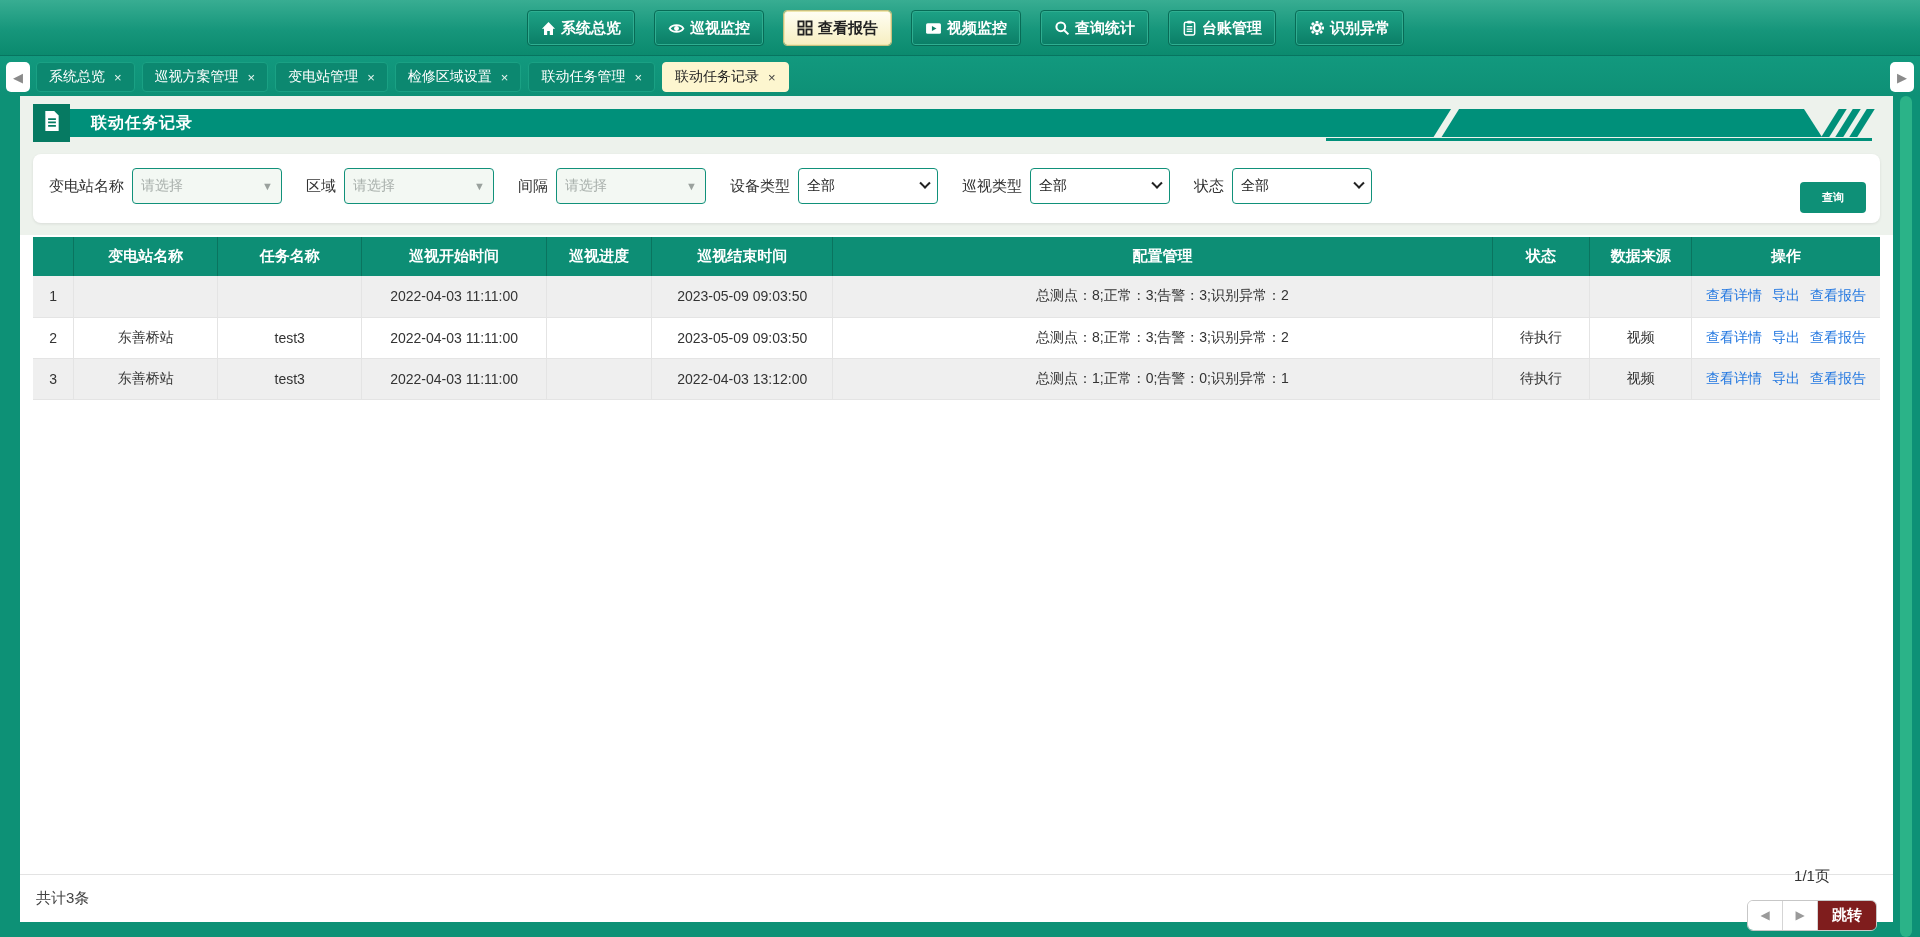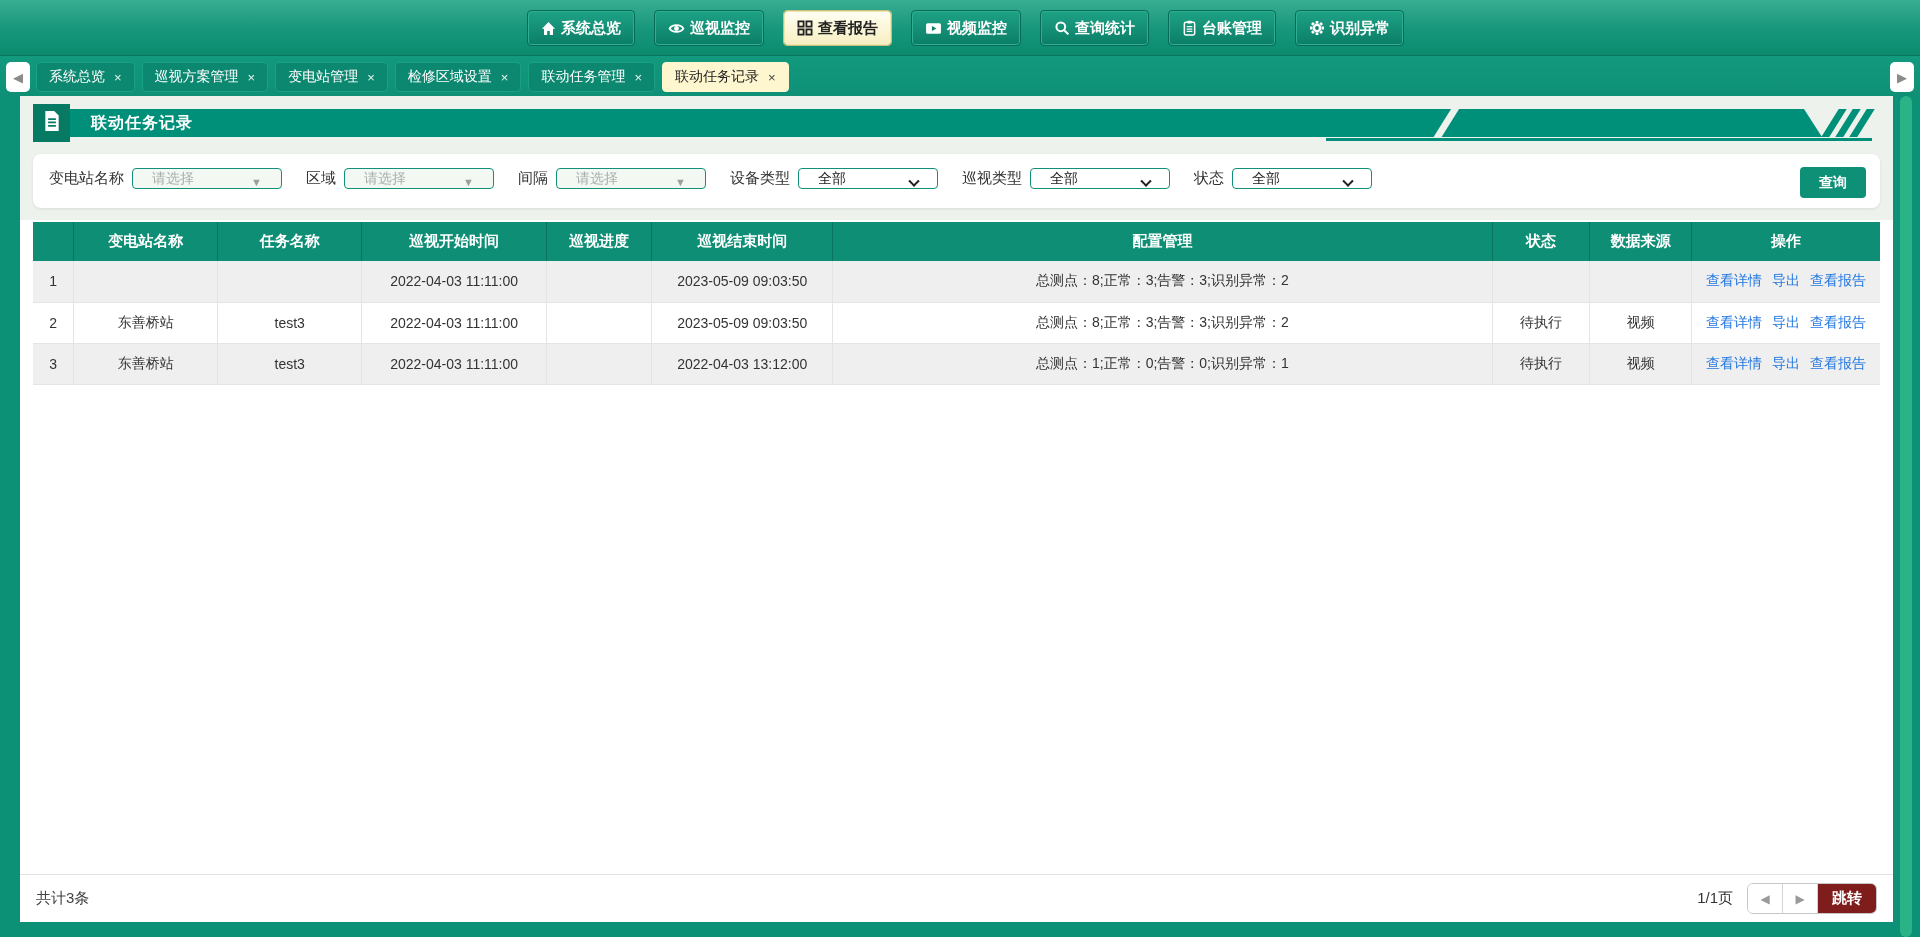--- a/index.html
+++ b/index.html
@@ -54,31 +54,31 @@
   .titlebar .underline { position:absolute; right:8px; left:70%; bottom:1px; height:3px; background:#00907a; }
   .title-icon-box { position:absolute; left:0; top:0; width:37px; height:38px; background:#067a62; display:flex; align-items:center; justify-content:center; }
   .title-text { position:absolute; left:58px; top:9px; color:#fff; font-size:16px; font-weight:bold; letter-spacing:1px; }
 
   
   .filter-card { position:relative; margin:12px 13px 0 13px; background:#fff; border-radius:8px; padding:14px 16px 6px 16px;
     box-shadow:0 1px 3px rgba(0,0,0,.09); }
   .frow { display:flex; align-items:center; margin-bottom:13px; font-size:15px; color:#333; }
   .frow .lbl { margin-right:8px; white-space:nowrap; }
   .fgroup { display:flex; align-items:center; margin-right:24px; }
-  .sel { width:150px; height:21px; border:1px solid #11917a; border-radius:4px; background:#f3f8f3;
-    display:flex; align-items:flex-end; justify-content:space-between; padding:0 19px; font-size:14px; cursor:pointer; }
+  .sel { width:150px; height:36px; border:1px solid #11917a; border-radius:4px; background:#f3f8f3;
+    display:flex; align-items:center; justify-content:space-between; padding:0 8px; font-size:14px; cursor:pointer; }
   .sel .val { color:#222; }
   .sel.placeholder .val { color:#a9b0ac; }
   .sel .caret { color:#9aa19d; font-size:11px; }
   .sel.native { background:#fff; width:140px; }
   .chev { width:8px; height:8px; border-right:2px solid #222; border-bottom:2px solid #222; transform:rotate(45deg) translate(-2px,-2px); }
   .txt { height:31px; border:1px solid #11917a; border-radius:4px; background:#f3f8f3; padding:0 9px;
     font-size:14px; color:#333; width:152px; font-family:inherit; }
   .query-btn { position:absolute; right:14px; bottom:10px; width:66px; height:31px; background:#0e9077; color:#fff;
-    border:none; border-radius:4px; font-size:14px; font-weight:bold; cursor:pointer; }
+    border:none; border-radius:4px; font-size:11px; font-weight:bold; cursor:pointer; }
 
   
   .grid { width:calc(100% - 26px); margin:2px 13px 0 13px; border-collapse:collapse; table-layout:fixed; font-size:14px; }
   .grid th { background:#0d8e75; color:#fff; height:39px; font-size:15px; font-weight:bold;
     border-right:1px solid rgba(0,0,0,.18); }
   .grid th:last-child { border-right:none; }
   .grid td { height:41px; text-align:center; color:#333; border-right:1px solid #e4e4e4; border-bottom:1px solid #e4e4e4; overflow:hidden; white-space:nowrap; }
   .grid td:last-child { border-right:none; }
   .grid tr.odd td { background:#efefef; }
   .grid tr.even td { background:#ffffff; }
@@ -86,21 +86,21 @@
   .grid .c5{width:9.8%} .grid .c6{width:35.7%} .grid .c7{width:5.3%} .grid .c8{width:5.5%} .grid .c9{width:10.2%}
   .status-blue { color:#2e6ee0; }
   .alink { color:#2277e0; margin:0 5px; cursor:pointer; }
 
   .main-area { flex:1; background:#fff; }
 
   
   .pfooter { height:48px; border-top:1px solid #e3e3e3; background:#fff; display:flex; align-items:center;
     justify-content:space-between; padding:0 16px; }
   .total { font-size:15px; color:#444; }
-  .pager { display:flex; align-items:center; gap:14px; }
+  .pager { display:flex; align-items:center; gap:14px;flex-direction:column; }
   .page-ind { font-size:15px; color:#333; }
   .pgroup { display:flex; height:31px; border:1px solid #c7c7c7; border-radius:6px; overflow:hidden; }
   .pgroup button { width:35px; background:#fff; border:none; border-right:1px solid #d5d5d5; color:#9a9a9a; font-size:12px; cursor:pointer; }
   .pgroup .jump { width:58px; background:#7f1d1d; color:#fff; font-size:15px; font-weight:bold; border-right:none; }
 </style>
 </head>
 <body>
 
 <div class="topbar">
   <nav class="mainnav" id="mainnav">

